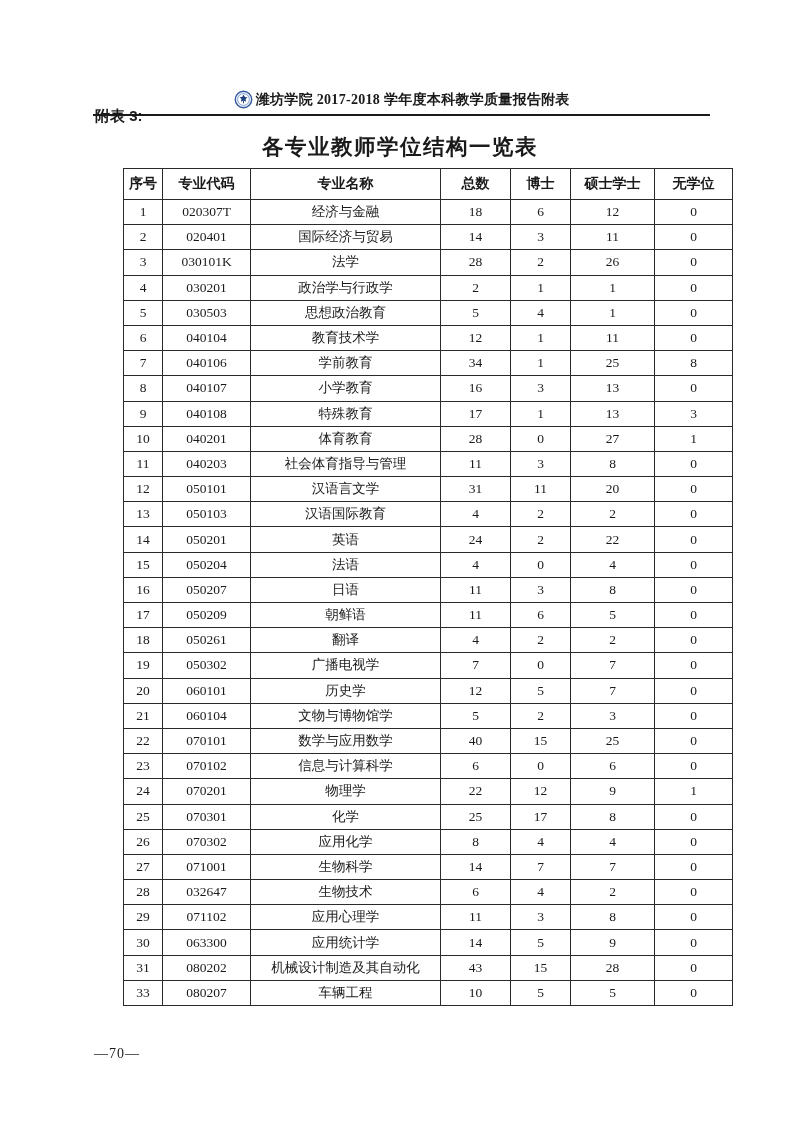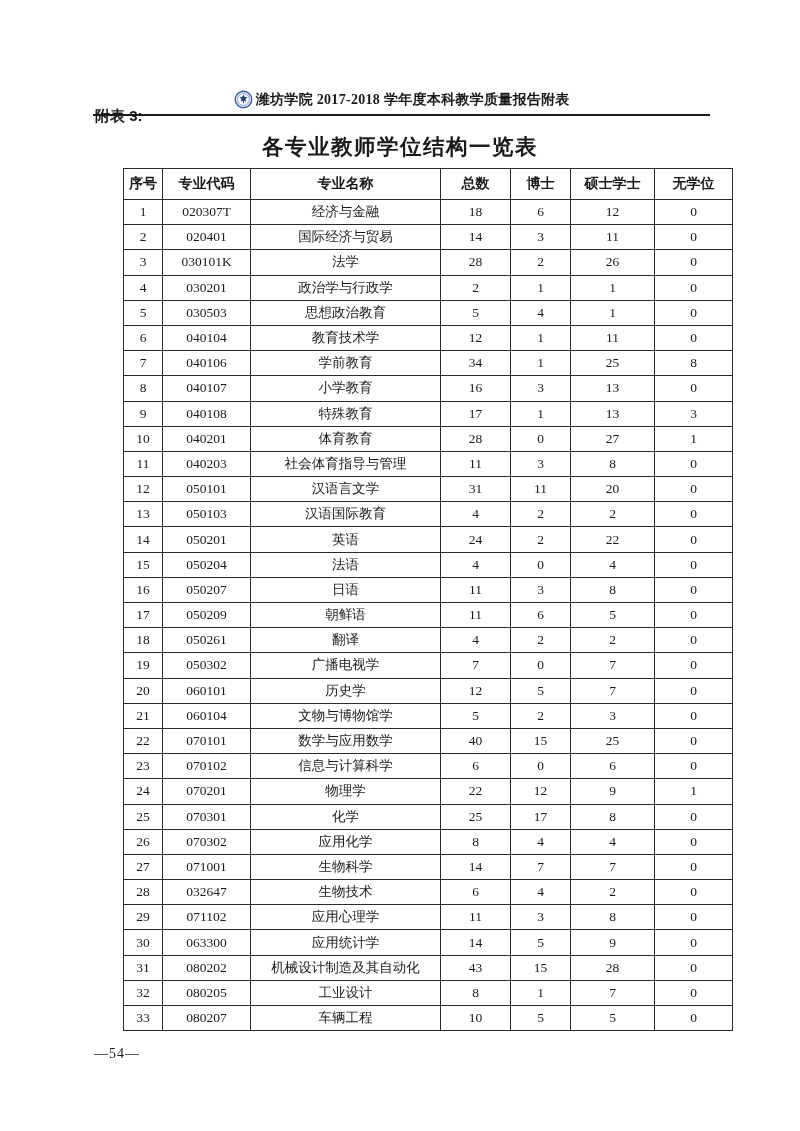--- a/index.html
+++ b/index.html
@@ -380,35 +380,26 @@
         <tr>
           <td>31</td>
           <td>080202</td>
           <td>机械设计制造及其自动化</td>
           <td>43</td>
           <td>15</td>
           <td>28</td>
           <td>0</td>
         </tr>
         <tr>
-          <td>32</td>
-          <td>080205</td>
-          <td>工业设计</td>
-          <td>8</td>
-          <td>1</td>
-          <td>7</td>
-          <td>0</td>
-        </tr>
-        <tr>
           <td>33</td>
           <td>080207</td>
           <td>车辆工程</td>
           <td>10</td>
           <td>5</td>
           <td>5</td>
           <td>0</td>
         </tr>
       </tbody>
   </table>
 
-  <div class="footer-page-number">—54—</div>
+  <div class="footer-page-number">—70—</div>
 
 </div>
 
 </body></html>

